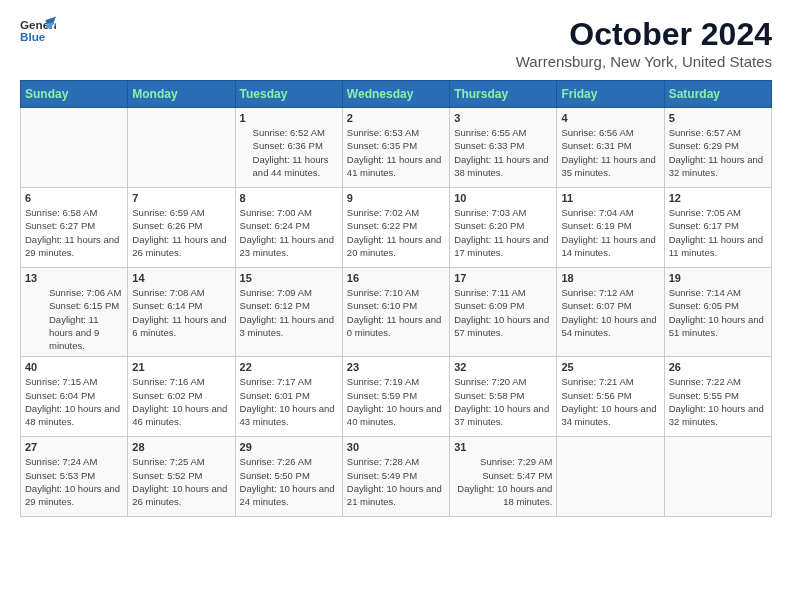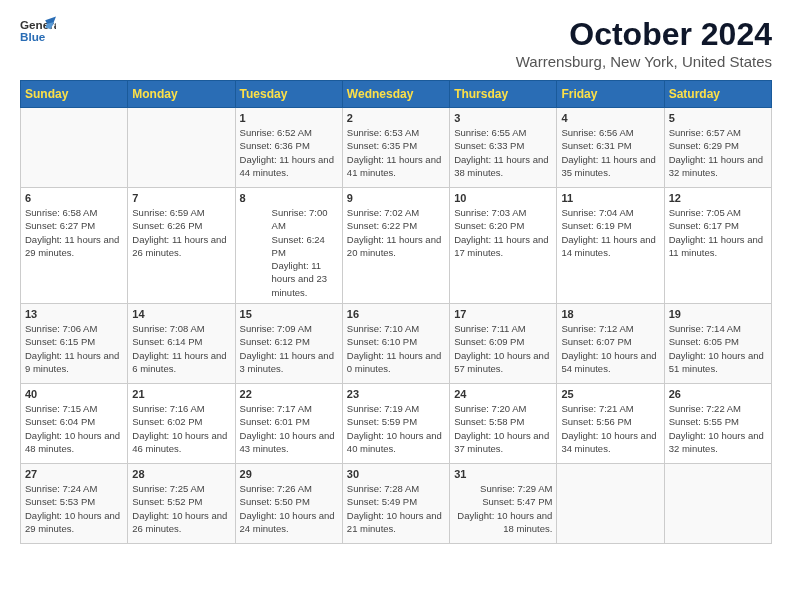--- a/index.html
+++ b/index.html
@@ -37,21 +37,21 @@
       font-size: 15px;
       color: #555;
     }
     table {
       width: 100%;
       border-collapse: collapse;
       table-layout: fixed;
     }
     thead tr th {
       background-color: #2a6db5;
-      color: #fde047;
+      color: #86efac;
       font-size: 12px;
       font-weight: bold;
       padding: 6px 4px;
       text-align: left;
       border: 1px solid #1a5a9a;
     }
     tbody tr td {
       border: 1px solid #ccc;
       vertical-align: top;
       padding: 4px 4px 4px 4px;
@@ -106,21 +106,21 @@
         <th>Friday</th>
         <th>Saturday</th>
       </tr>
   </thead>
   <tbody id="calendar-body">
   <tr>
         <td></td>
         <td></td>
         <td>
           <span class="day-num">1</span>
-          <div class="cell-info" style="white-space: pre-line;">Sunrise: 6:52 AM
+          <div class="cell-info" style="white-space: pre-line; margin-left: 13px;">Sunrise: 6:52 AM
 Sunset: 6:36 PM
 Daylight: 11 hours and 44 minutes.</div>
         </td>
         <td>
           <span class="day-num">2</span>
           <div class="cell-info" style="white-space: pre-line;">Sunrise: 6:53 AM
 Sunset: 6:35 PM
 Daylight: 11 hours and 41 minutes.</div>
         </td>
         <td>
@@ -150,21 +150,21 @@
 Daylight: 11 hours and 29 minutes.</div>
         </td>
         <td>
           <span class="day-num">7</span>
           <div class="cell-info" style="white-space: pre-line;">Sunrise: 6:59 AM
 Sunset: 6:26 PM
 Daylight: 11 hours and 26 minutes.</div>
         </td>
         <td>
           <span class="day-num">8</span>
-          <div class="cell-info" style="white-space: pre-line; margin-left: 32px;">Sunrise: 7:00 AM
+          <div class="cell-info" style="white-space: pre-line;">Sunrise: 7:00 AM
 Sunset: 6:24 PM
 Daylight: 11 hours and 23 minutes.</div>
         </td>
         <td>
           <span class="day-num">9</span>
           <div class="cell-info" style="white-space: pre-line;">Sunrise: 7:02 AM
 Sunset: 6:22 PM
 Daylight: 11 hours and 20 minutes.</div>
         </td>
         <td>
@@ -182,21 +182,21 @@
         <td>
           <span class="day-num">12</span>
           <div class="cell-info" style="white-space: pre-line;">Sunrise: 7:05 AM
 Sunset: 6:17 PM
 Daylight: 11 hours and 11 minutes.</div>
         </td>
       </tr>
       <tr>
         <td>
           <span class="day-num">13</span>
-          <div class="cell-info" style="white-space: pre-line;">Sunrise: 7:06 AM
+          <div class="cell-info" style="white-space: pre-line; margin-left: 24px;">Sunrise: 7:06 AM
 Sunset: 6:15 PM
 Daylight: 11 hours and 9 minutes.</div>
         </td>
         <td>
           <span class="day-num">14</span>
           <div class="cell-info" style="white-space: pre-line;">Sunrise: 7:08 AM
 Sunset: 6:14 PM
 Daylight: 11 hours and 6 minutes.</div>
         </td>
         <td>
@@ -249,21 +249,21 @@
 Sunset: 6:01 PM
 Daylight: 10 hours and 43 minutes.</div>
         </td>
         <td>
           <span class="day-num">23</span>
           <div class="cell-info" style="white-space: pre-line;">Sunrise: 7:19 AM
 Sunset: 5:59 PM
 Daylight: 10 hours and 40 minutes.</div>
         </td>
         <td>
-          <span class="day-num">24</span>
+          <span class="day-num">32</span>
           <div class="cell-info" style="white-space: pre-line;">Sunrise: 7:20 AM
 Sunset: 5:58 PM
 Daylight: 10 hours and 37 minutes.</div>
         </td>
         <td>
           <span class="day-num">25</span>
           <div class="cell-info" style="white-space: pre-line;">Sunrise: 7:21 AM
 Sunset: 5:56 PM
 Daylight: 10 hours and 34 minutes.</div>
         </td>

